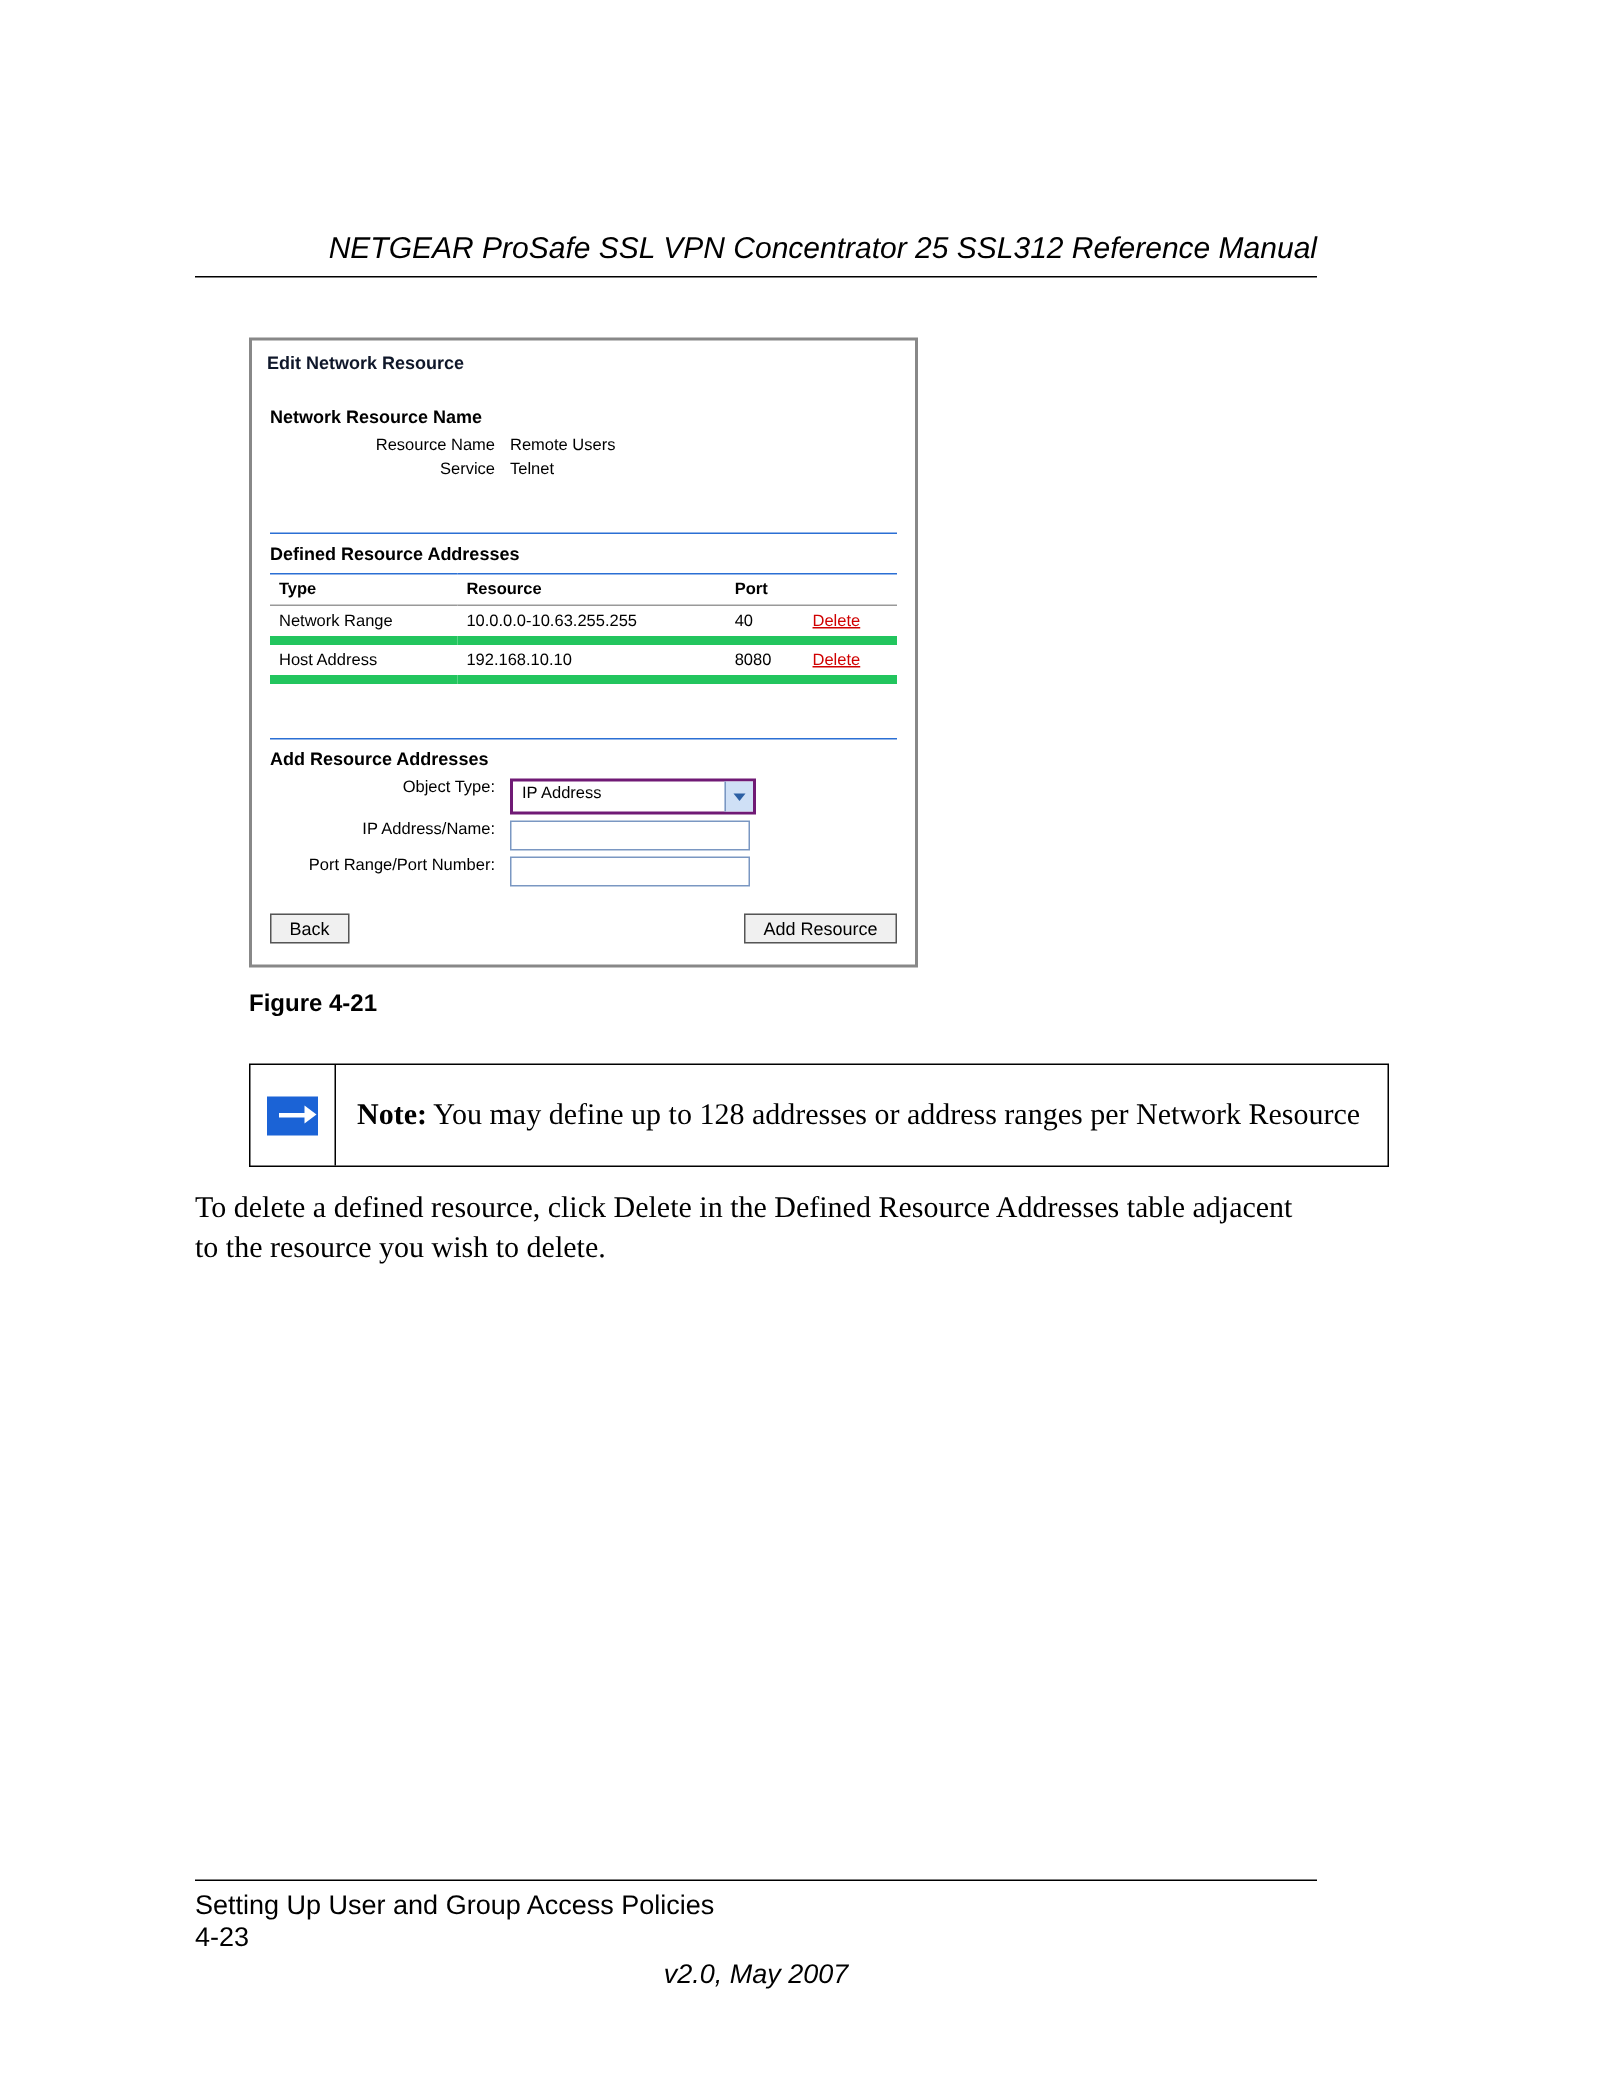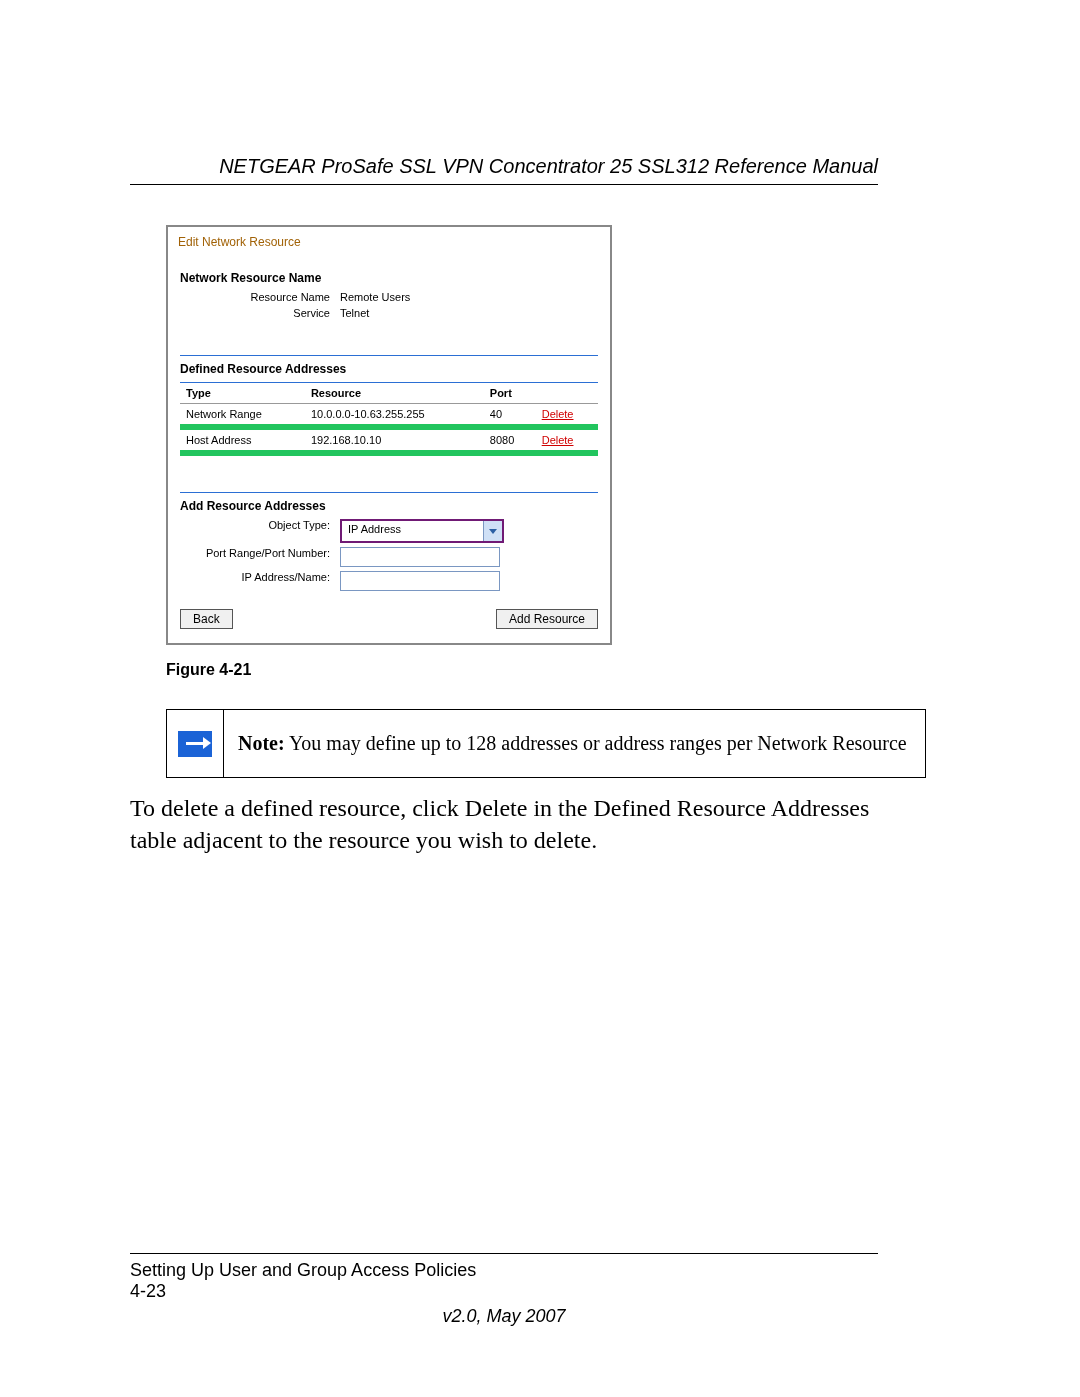--- a/index.html
+++ b/index.html
@@ -2,21 +2,21 @@
 <html><head>
 <meta charset="utf-8">
 <style>
   html,body{margin:0;padding:0;background:#fff;font-family:"Times New Roman",Times,serif;color:#000;}
   .page{width:1008px;height:1397px;position:relative;box-sizing:border-box;padding:155px 130px 0 130px;}
   .header-title{font-style:italic;font-size:20px;text-align:right;margin-bottom:6px;font-family:Arial,Helvetica,sans-serif}
   .hr{border:0;border-top:1px solid #000;margin:0 0 40px 0;}
   .shot-wrap{margin-left:36px;}
   .shot{width:446px;border:2px solid #888;background:#fff;font-family:Arial,Helvetica,sans-serif;font-size:11px;color:#000;box-sizing:border-box;}
   .shot-pad{padding:8px 12px 6px 12px;}
-  .sh-title{color:#a16207;font-weight:normal;font-size:12px;padding:8px 10px 0 10px;}
+  .sh-title{color:#0f172a;font-weight:bold;font-size:12px;padding:8px 10px 0 10px;}
   .sh-sub{font-weight:bold;font-size:12px;margin:14px 0 6px 0;}
   .kv{display:flex;margin:4px 0;}
   .kv .k{width:150px;text-align:right;padding-right:10px;}
   .kv .v{flex:1;}
   .rule{border:0;border-top:1px solid #2b6fd4;margin:10px 0 2px 0;}
   .tbl{width:100%;border-collapse:collapse;margin-top:2px;}
   .tbl th{font-weight:bold;text-align:left;font-size:11px;padding:4px 6px;border-bottom:1px solid #999;border-top:1px solid #2b6fd4;}
   .tbl td{padding:4px 6px;border-bottom:6px solid #22c55e;}
   .del{color:#d00000;text-decoration:underline;cursor:pointer;}
   .sel{display:flex;align-items:stretch;width:160px;border:2px solid #701a75;background:#fff;height:20px;}
@@ -26,21 +26,21 @@
   .txt{width:160px;height:20px;border:1px solid #7a97c2;background:#fff;box-sizing:border-box;}
   .btnrow{display:flex;gap:40px;justify-content:space-between;margin:18px 0 8px 0;}
   .btn{border:1px solid #555;background:#f0f0f0;padding:2px 12px;font-size:12px;font-family:Arial,Helvetica,sans-serif;cursor:pointer;}
   .fig-cap{font-family:Arial,Helvetica,sans-serif;font-weight:bold;font-size:16px;margin:16px 0 30px 36px;}
   .note-box{border:1px solid #000;display:flex;margin:10px 0 14px 36px;width:758px;}
   .note-icon-cell{border-right:1px solid #000;display:flex;align-items:center;justify-content:center;width:56px;}
   .note-icon{width:34px;height:26px;background:#1b63d6;display:flex;align-items:center;justify-content:center;}
   .arrow{position:relative;width:18px;height:3px;background:#fff;}
   .arrow:after{content:"";position:absolute;right:-7px;top:-5px;border-left:8px solid #fff;border-top:6.5px solid transparent;border-bottom:6.5px solid transparent;}
   .note-text{padding:22px 14px;font-size:20px;}
-  .body-text{font-size:24px;line-height:1.35;margin:6px 0 0 0;}
+  .body-text{font-size:20px;line-height:1.35;margin:6px 0 0 0;}
   .footer{position:absolute;left:130px;right:130px;bottom:70px;}
   .fhr{border:0;border-top:1px solid #000;margin:0 0 6px 0;}
   .frow{display:flex;justify-content:space-between;font-family:Arial,Helvetica,sans-serif;font-size:18px;flex-direction:column;}
   .fver{text-align:center;font-style:italic;font-family:Arial,Helvetica,sans-serif;font-size:18px;margin-top:4px;}
 </style>
 </head>
 <body>
 
 <div class="page">
 
@@ -98,27 +98,27 @@
           <div class="v">
             <div class="sel">
               <div class="seltxt">IP Address</div>
               <div class="selbtn">
                   <div class="chev"></div>
                 </div>
             </div>
           </div>
         </div>
         <div class="kv">
-          <div class="k">Port Range/Port Number:</div>
+          <div class="k">IP Address/Name:</div>
           <div class="v">
               <div class="txt"></div>
             </div>
         </div>
         <div class="kv">
-          <div class="k">IP Address/Name:</div>
+          <div class="k">Port Range/Port Number:</div>
           <div class="v">
               <div class="txt"></div>
             </div>
         </div>
 
         <div class="btnrow">
           <div class="btn">Back</div>
           <div class="btn">Add Resource</div>
         </div>
       </div>

